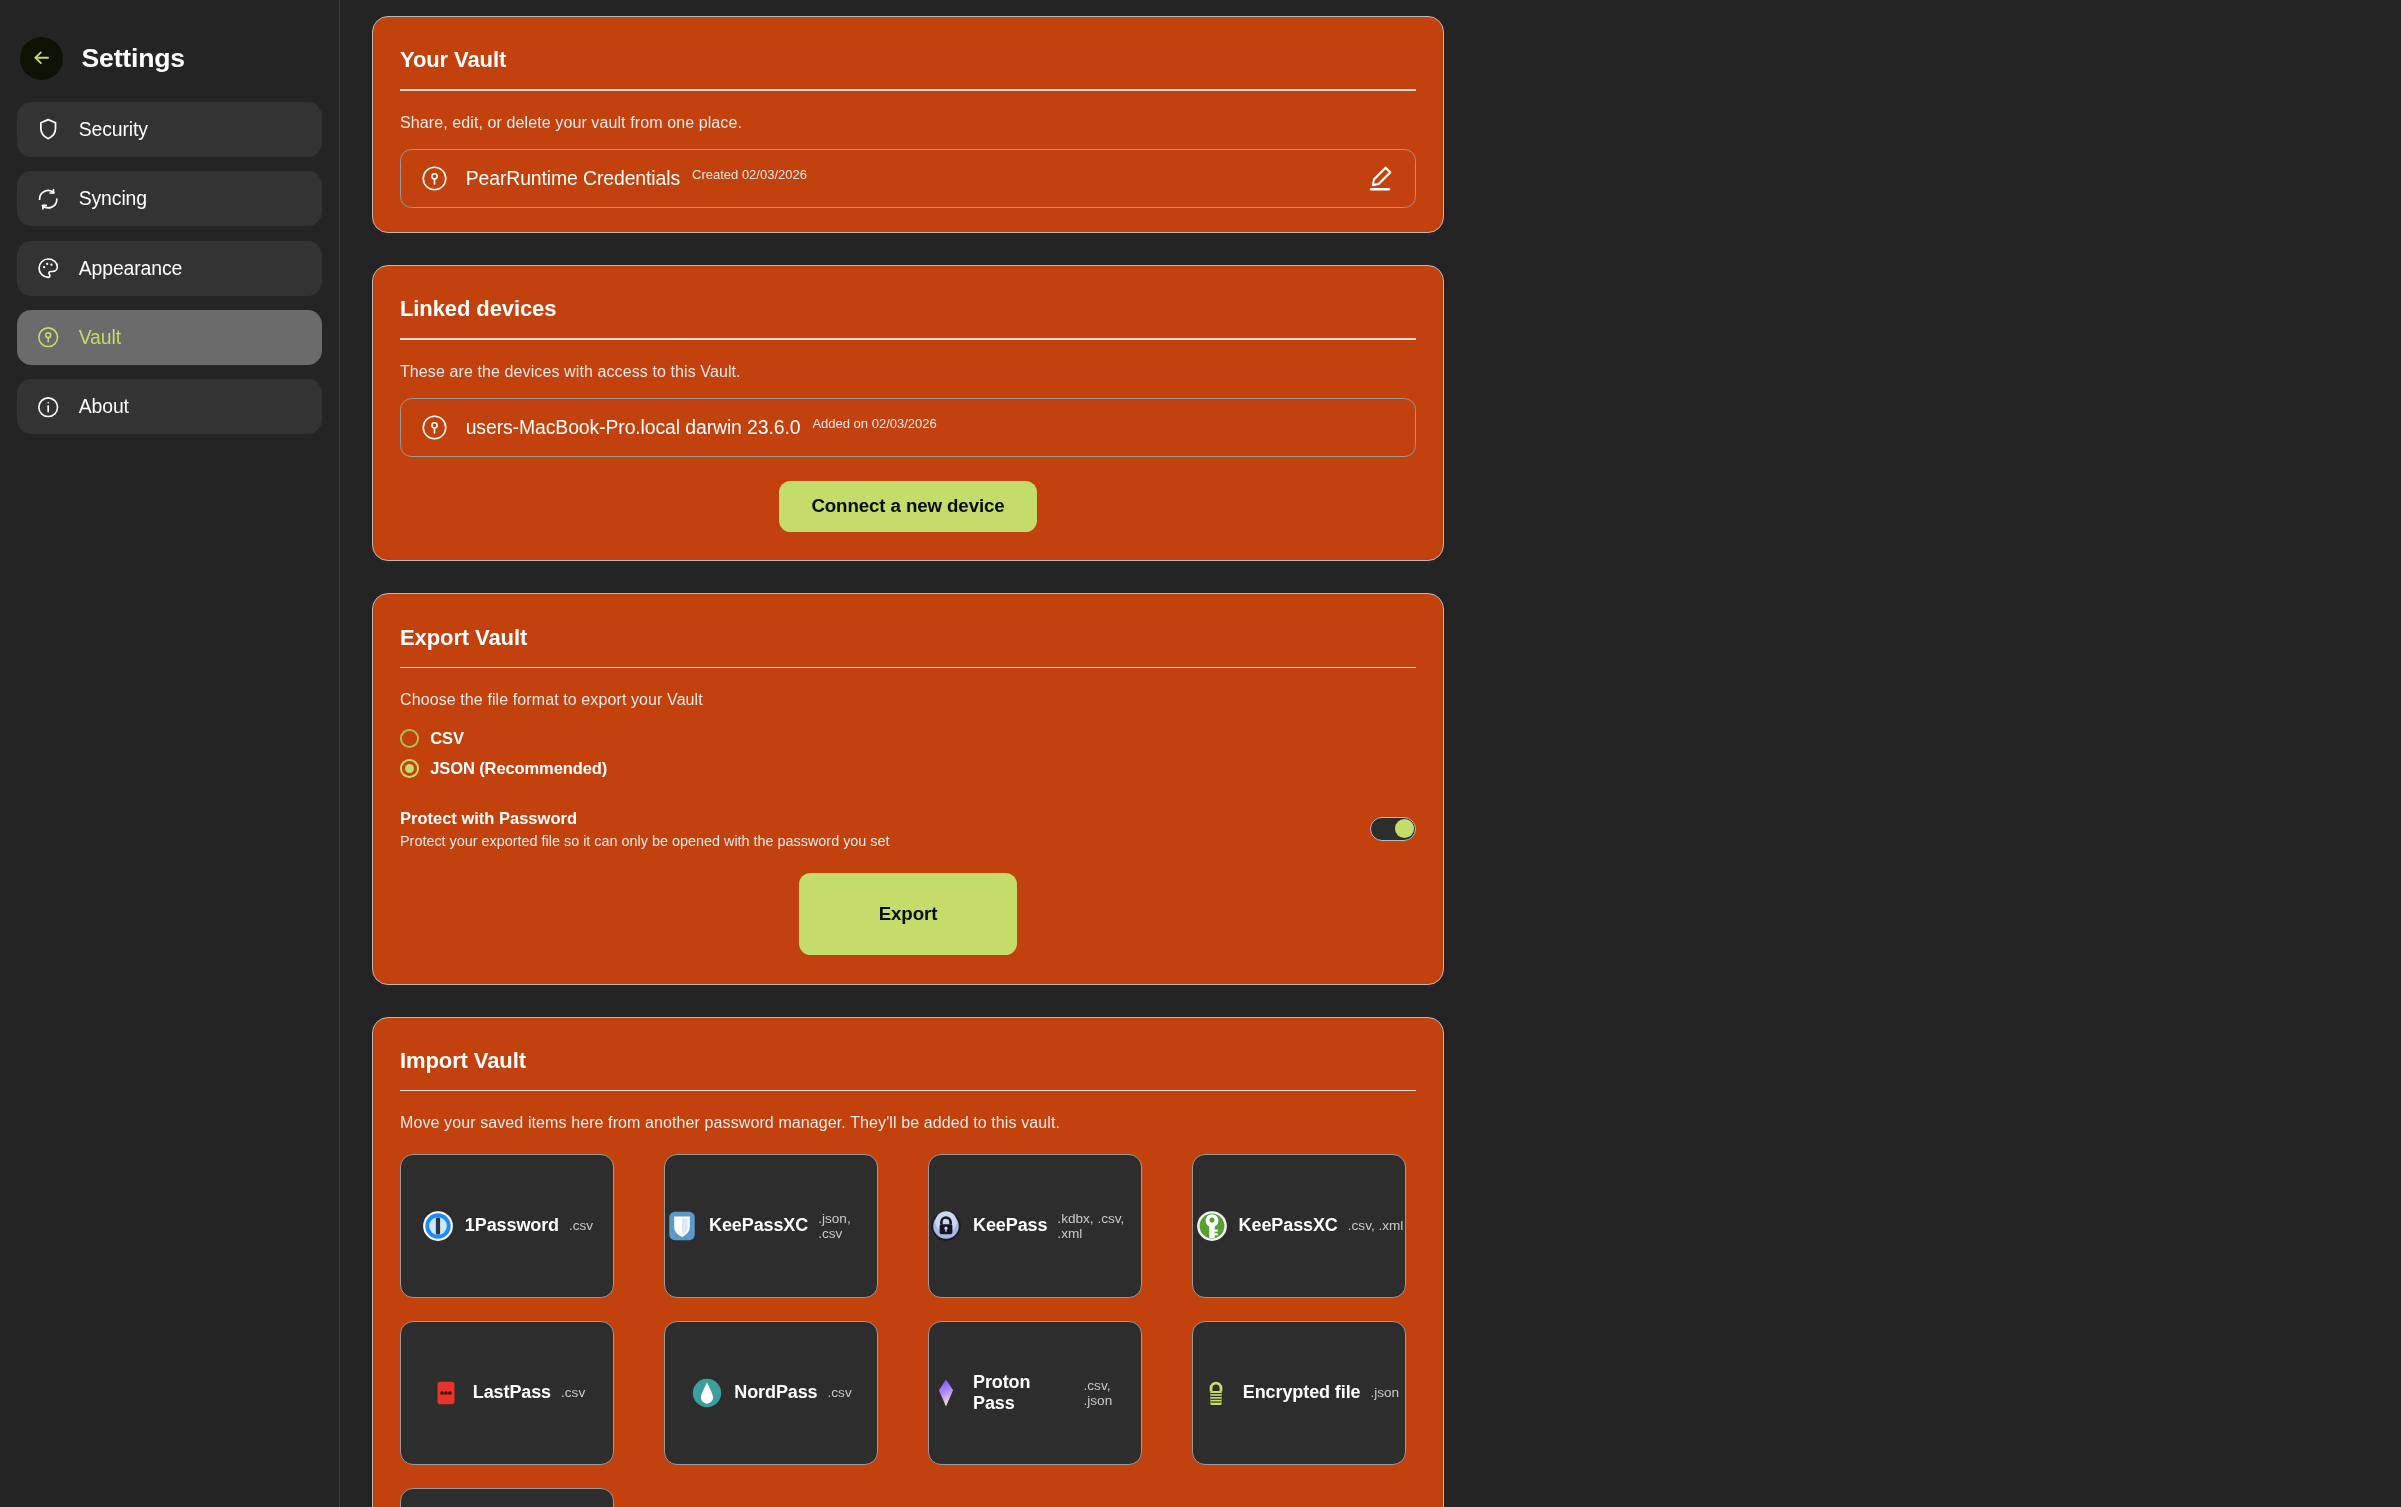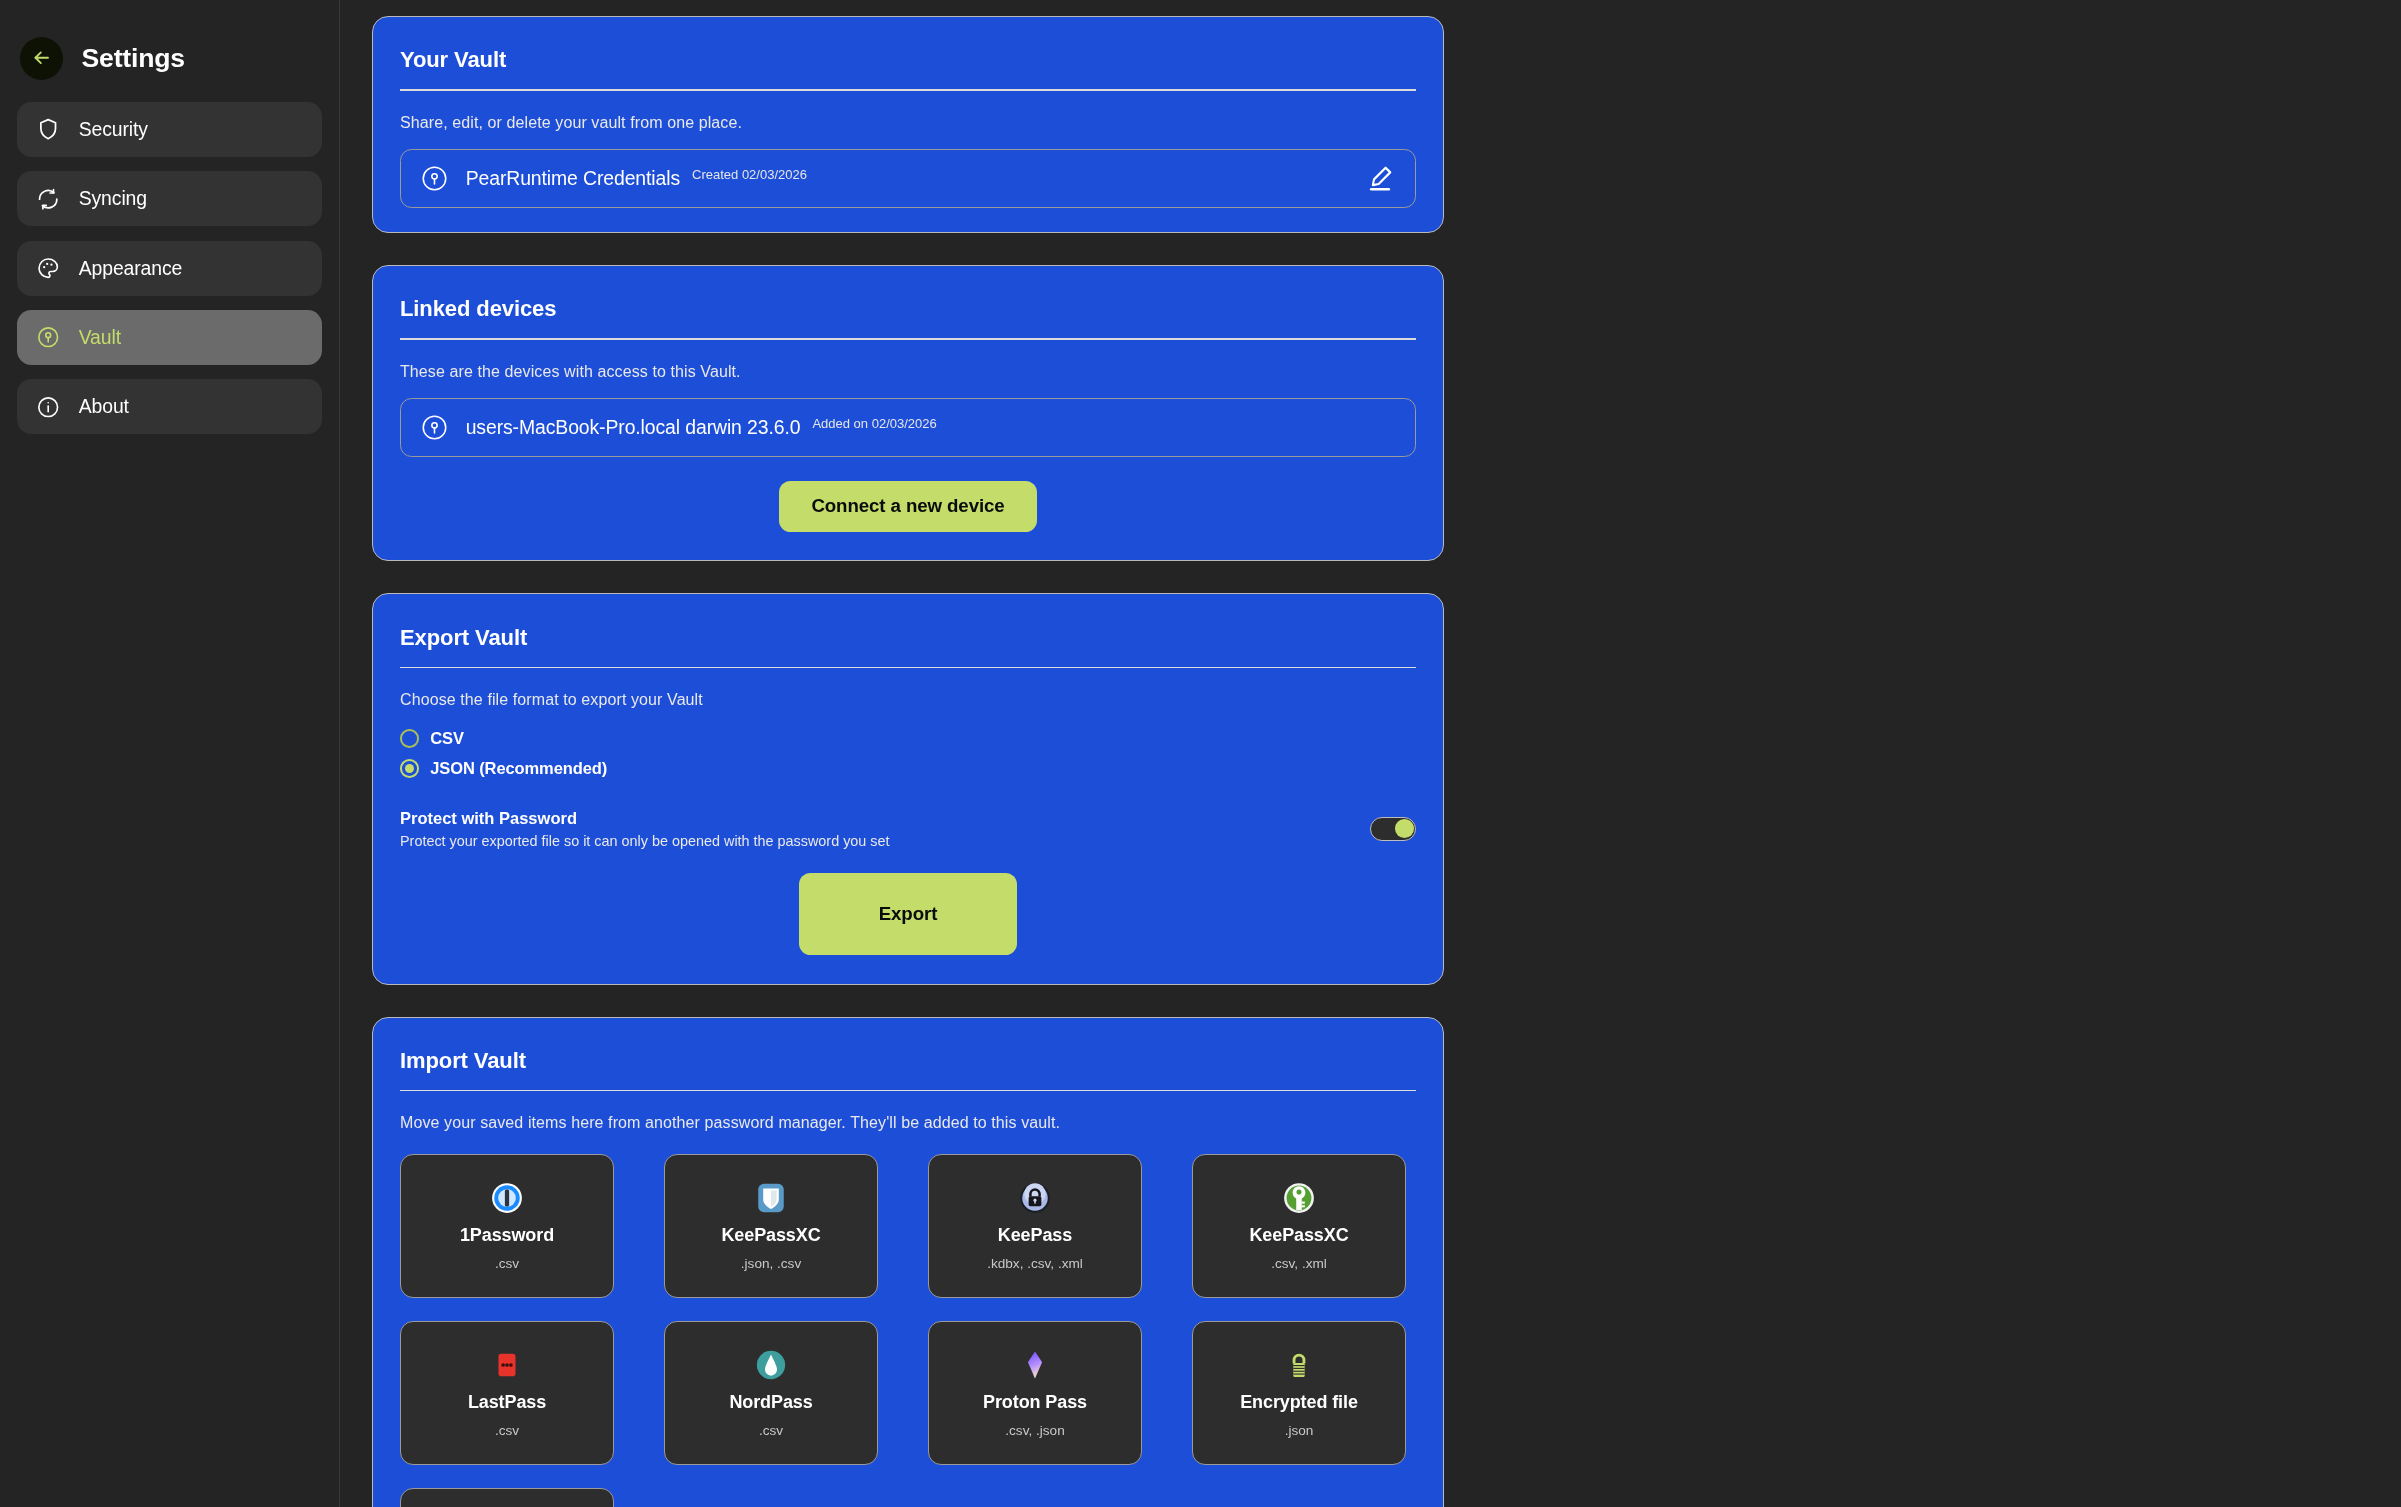--- a/index.html
+++ b/index.html
@@ -46,21 +46,21 @@
   
   .main {
     flex: 1 1 auto; height: 1507px;
     padding: 16px 0 0 32px;
     overflow: hidden;
   }
   .card {
     width: 1072px;
     border: 1.4px solid #b9b9b9;
     border-radius: 16px;
-    background: #1d4ed8;
+    background: #c2410c;
     padding: 18.7px 27px 24.4px 27px;
     margin-bottom: 32px;
   }
   .card-title {
     font-size: 22px; font-weight: 700; color: #ffffff;
     padding: 11.5px 0 16px 0; letter-spacing: -0.1px;
   }
   .card-rule { height: 1.4px; background: #dcdcdc; margin-bottom: 23px; }
   .card-sub { font-size: 16px; color: #e9e9e9; letter-spacing: 0.1px; }
 
@@ -128,21 +128,21 @@
   
   .grid {
     margin-top: 21.5px;
     display: grid;
     grid-template-columns: repeat(4, 214px);
     gap: 23px 50px;
   }
   .tile {
     border: 1.4px solid #9a9a9a; border-radius: 13px;
     height: 144px;
-    display: flex; flex-direction: column; align-items: center; justify-content: center;
+    display: flex; flex-direction: row; align-items: center; justify-content: center;
     gap: 10px; cursor: pointer; background: #2d2d2d;
   }
   .tile-ico { width: 34px; height: 34px; display:flex; align-items:center; justify-content:center; }
   .tile-ico svg { width: 34px; height: 34px; display:block; }
   .tile-name { font-size: 18px; font-weight: 700; color: #ffffff; letter-spacing: -0.1px; }
   .tile-ext { font-size: 13.6px; color: #c9c9c9; margin-top: 0; }
 </style>
 </head>
 <body>
 

